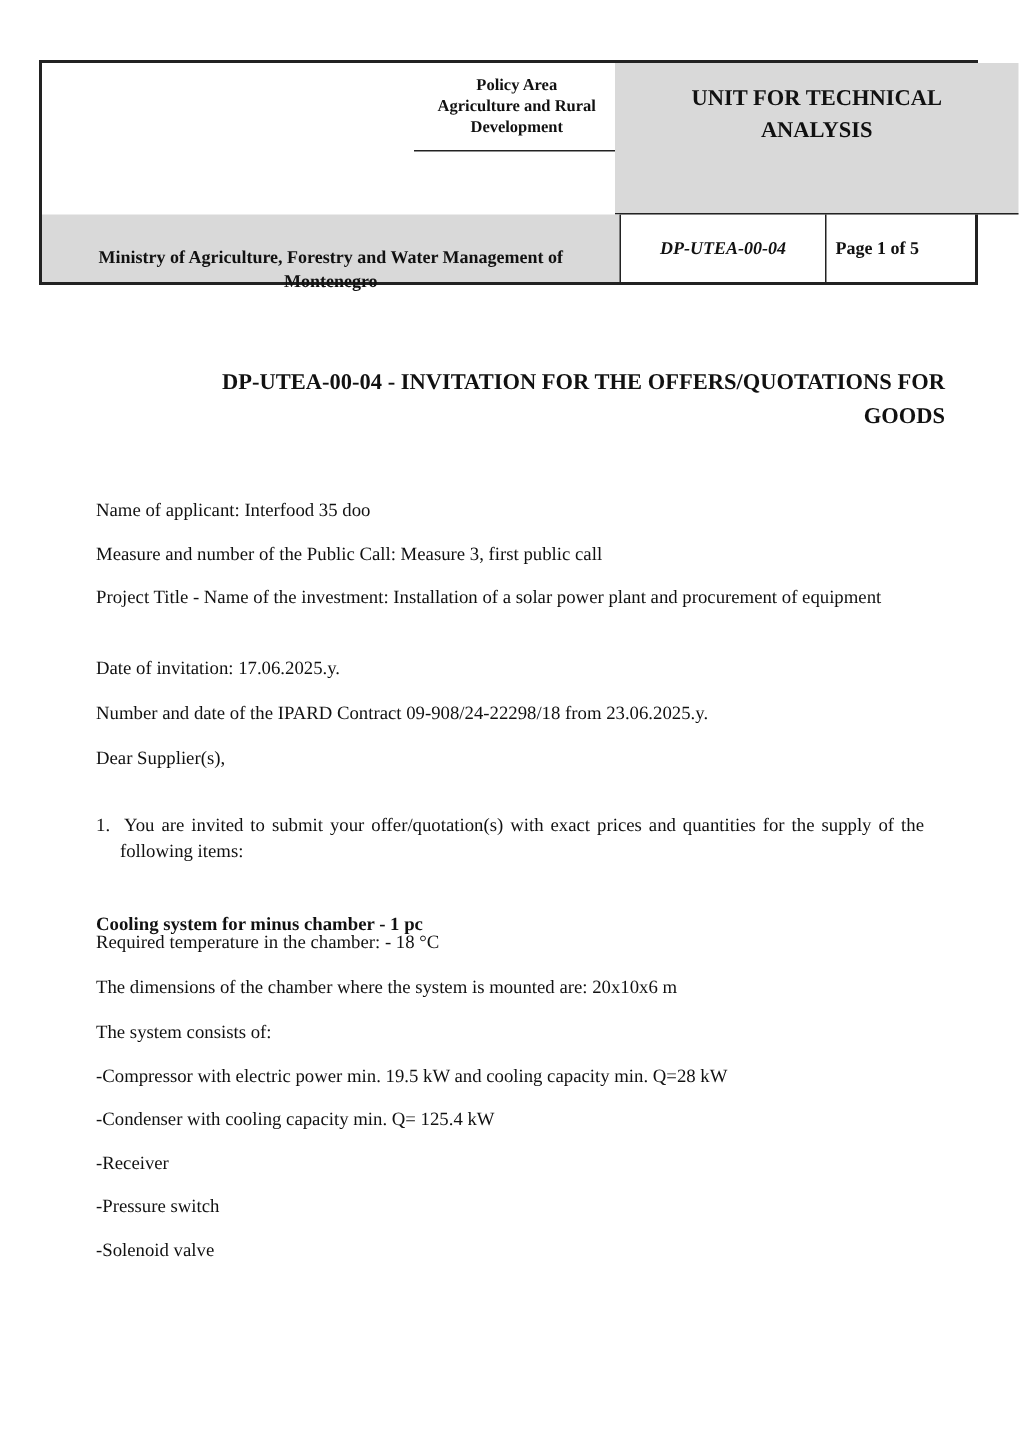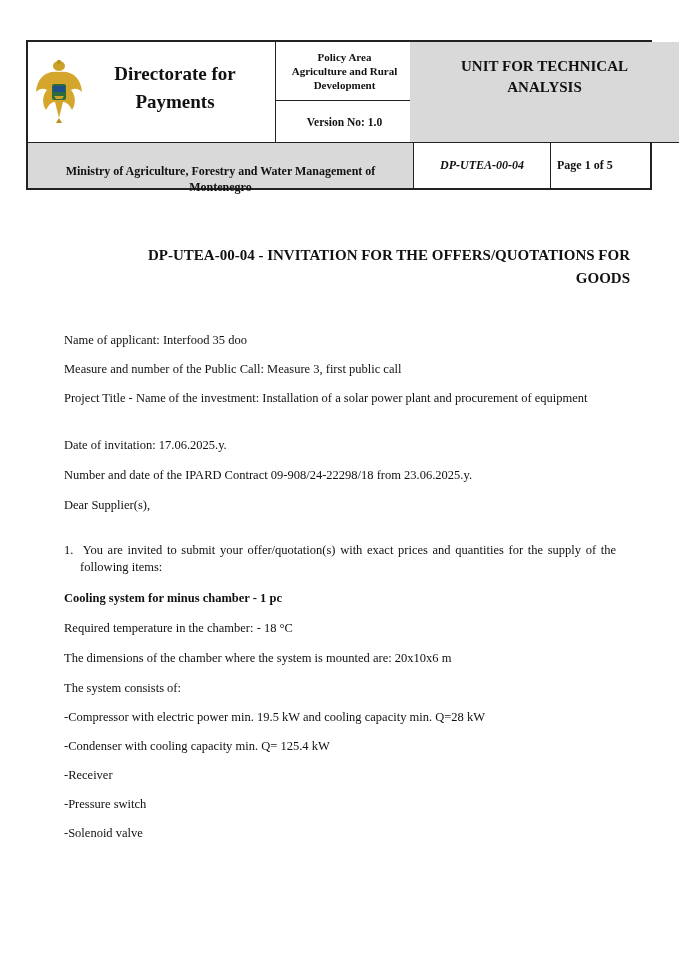--- a/index.html
+++ b/index.html
@@ -25,43 +25,27 @@
   .doc-title { position: absolute; left: 50px; top: 244px; width: 580px; text-align: right; font-weight: bold; font-size: 15px; line-height: 23px; }
   .p { position: absolute; left: 64px; width: 552px; font-size: 12.5px; line-height: 17px; }
   .justify { text-align: justify; text-align-last: left; }
   .bold { font-weight: bold; }
   .num { position: absolute; left: 64px; width: 552px; font-size: 12.5px; line-height: 17px; padding-left: 16px; text-indent: -16px; box-sizing: border-box; }
 </style>
 </head>
 <body>
 
 <div class="hdr">
-  <div class="cell c-dir">
-    <svg class="crest" viewBox="0 0 50 64">
-      <ellipse cx="25" cy="6" rx="6" ry="5" fill="#c9a227"></ellipse>
-      <rect x="23.5" y="0" width="3" height="4" fill="#b8901a"></rect>
-      <path d="M25 12 C12 10 3 18 2 32 C6 28 10 28 13 30 C8 36 8 44 12 50 C15 44 18 42 21 42 L25 58 L29 42 C32 42 35 44 38 50 C42 44 42 36 37 30 C40 28 44 28 48 32 C47 18 38 10 25 12 Z" fill="#d4a72c"></path>
-      <rect x="18" y="24" width="14" height="16" rx="2" fill="#2f6b3a"></rect>
-      <rect x="19" y="26" width="12" height="6" fill="#1f4f8a"></rect>
-      <path d="M20 36 L30 36 L28 39 L22 39 Z" fill="#c9a227"></path>
-      <path d="M25 58 L22 63 L28 63 Z" fill="#b8901a"></path>
-    </svg>
-    <div class="dir-title">
-      <div>Directorate for</div>
-      <div>Payments</div>
-    </div>
-  </div>
   <div class="cell c-policy">
     <div>
       <div>Policy Area</div>
       <div>Agriculture and Rural</div>
       <div>Development</div>
     </div>
   </div>
-  <div class="cell c-version">Version No: 1.0</div>
   <div class="cell c-unit">
     <div>
       <div>UNIT FOR TECHNICAL</div>
       <div>ANALYSIS</div>
     </div>
   </div>
   <div class="cell c-ministry">
     <div>
       <div>Ministry of Agriculture, Forestry and Water Management of</div>
       <div>Montenegro</div>
@@ -77,21 +61,21 @@
 </div>
 
 <div class="p" style="top:332px">Name of applicant: Interfood 35 doo</div>
 <div class="p" style="top:361px">Measure and number of the Public Call: Measure 3, first public call</div>
 <div class="p justify" style="top:390px">Project Title - Name of the investment:  Installation of a solar power plant and procurement of equipment</div>
 <div class="p" style="top:437px">Date of invitation: 17.06.2025.y.</div>
 <div class="p" style="top:467px">Number and date of the IPARD Contract 09-908/24-22298/18 from 23.06.2025.y.</div>
 <div class="p" style="top:497px">Dear Supplier(s),</div>
 
 <div class="num justify" style="top:542px">1.&nbsp;&nbsp;You are invited to submit your offer/quotation(s) with exact prices and quantities for the supply of the following items:</div>
-<div class="p bold" style="top:590px">Cooling system for minus chamber - 1 pc</div>
+<div class="p bold" style="top:608px">Cooling system for minus chamber - 1 pc</div>
 <div class="p" style="top:620px">Required temperature in the chamber: - 18 °C</div>
 <div class="p" style="top:650px">The dimensions of the chamber where the system is mounted are: 20x10x6 m</div>
 <div class="p" style="top:680px">The system consists of:</div>
 
 <div class="p" style="top:709px">-Compressor with electric power min. 19.5 kW and cooling capacity min. Q=28 kW</div>
 <div class="p" style="top:738px">-Condenser with cooling capacity min. Q= 125.4 kW</div>
 <div class="p" style="top:767px">-Receiver</div>
 <div class="p" style="top:796px">-Pressure switch</div>
 <div class="p" style="top:825px">-Solenoid valve</div>
 

